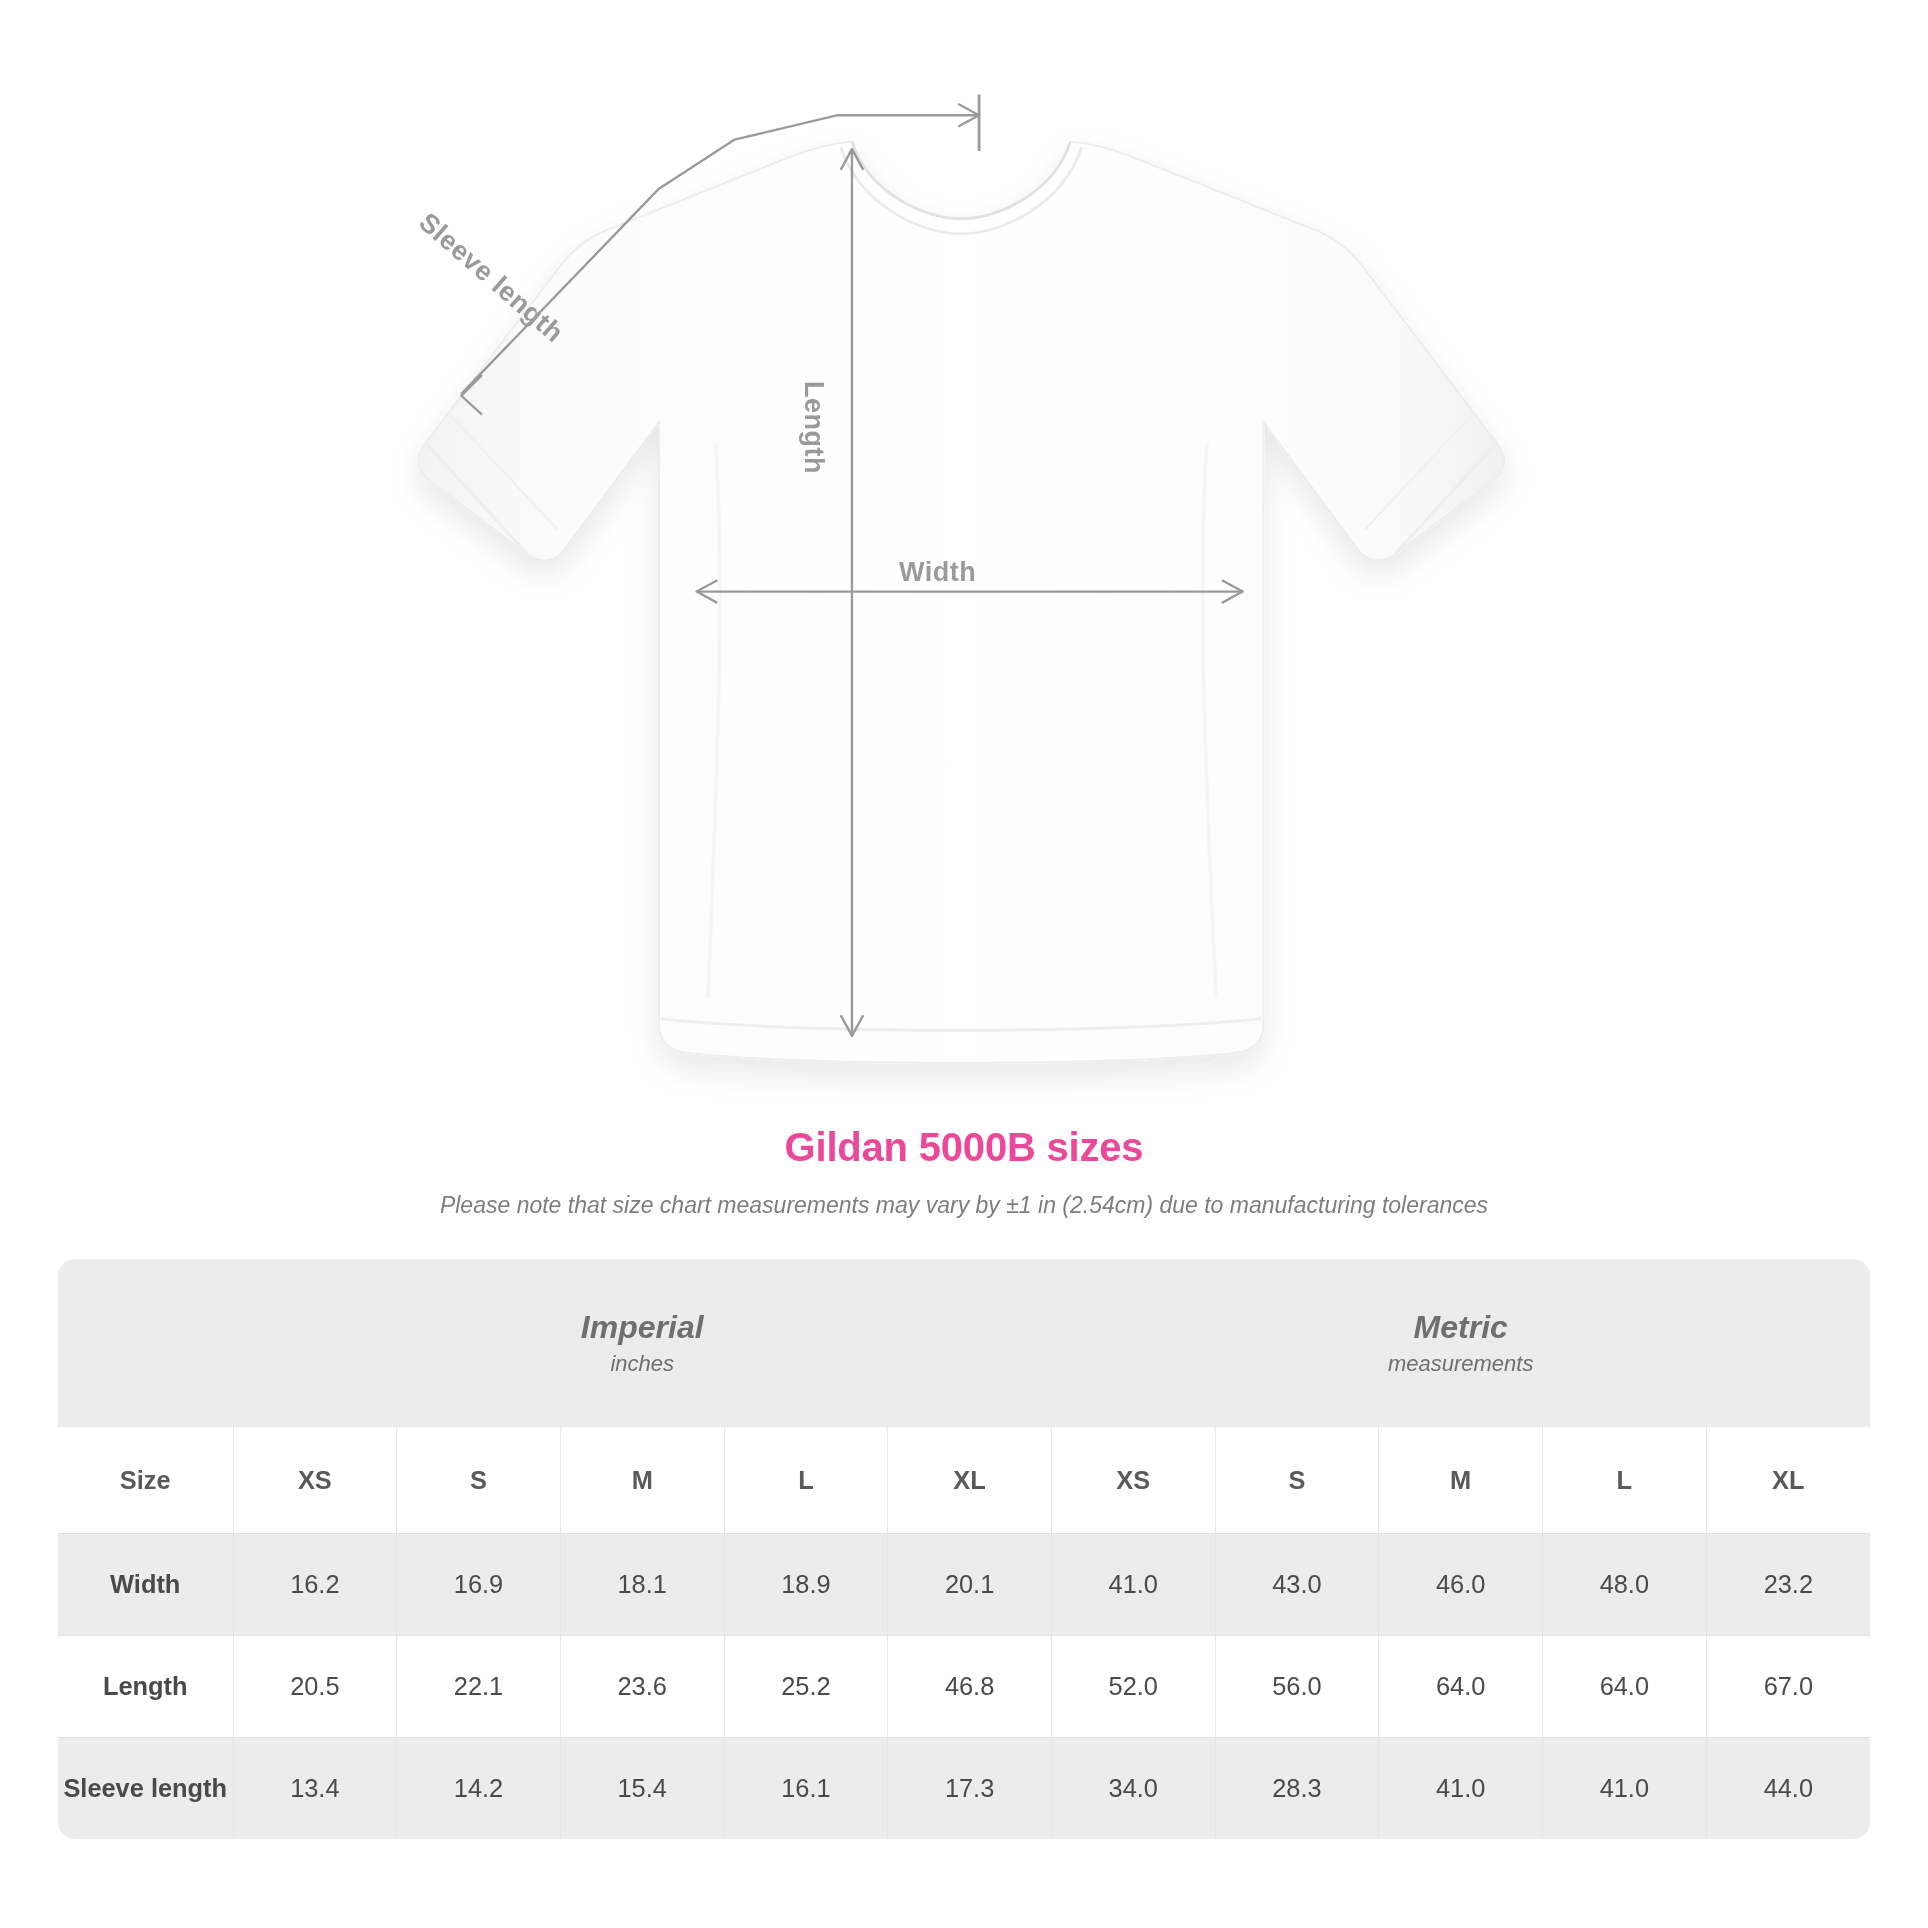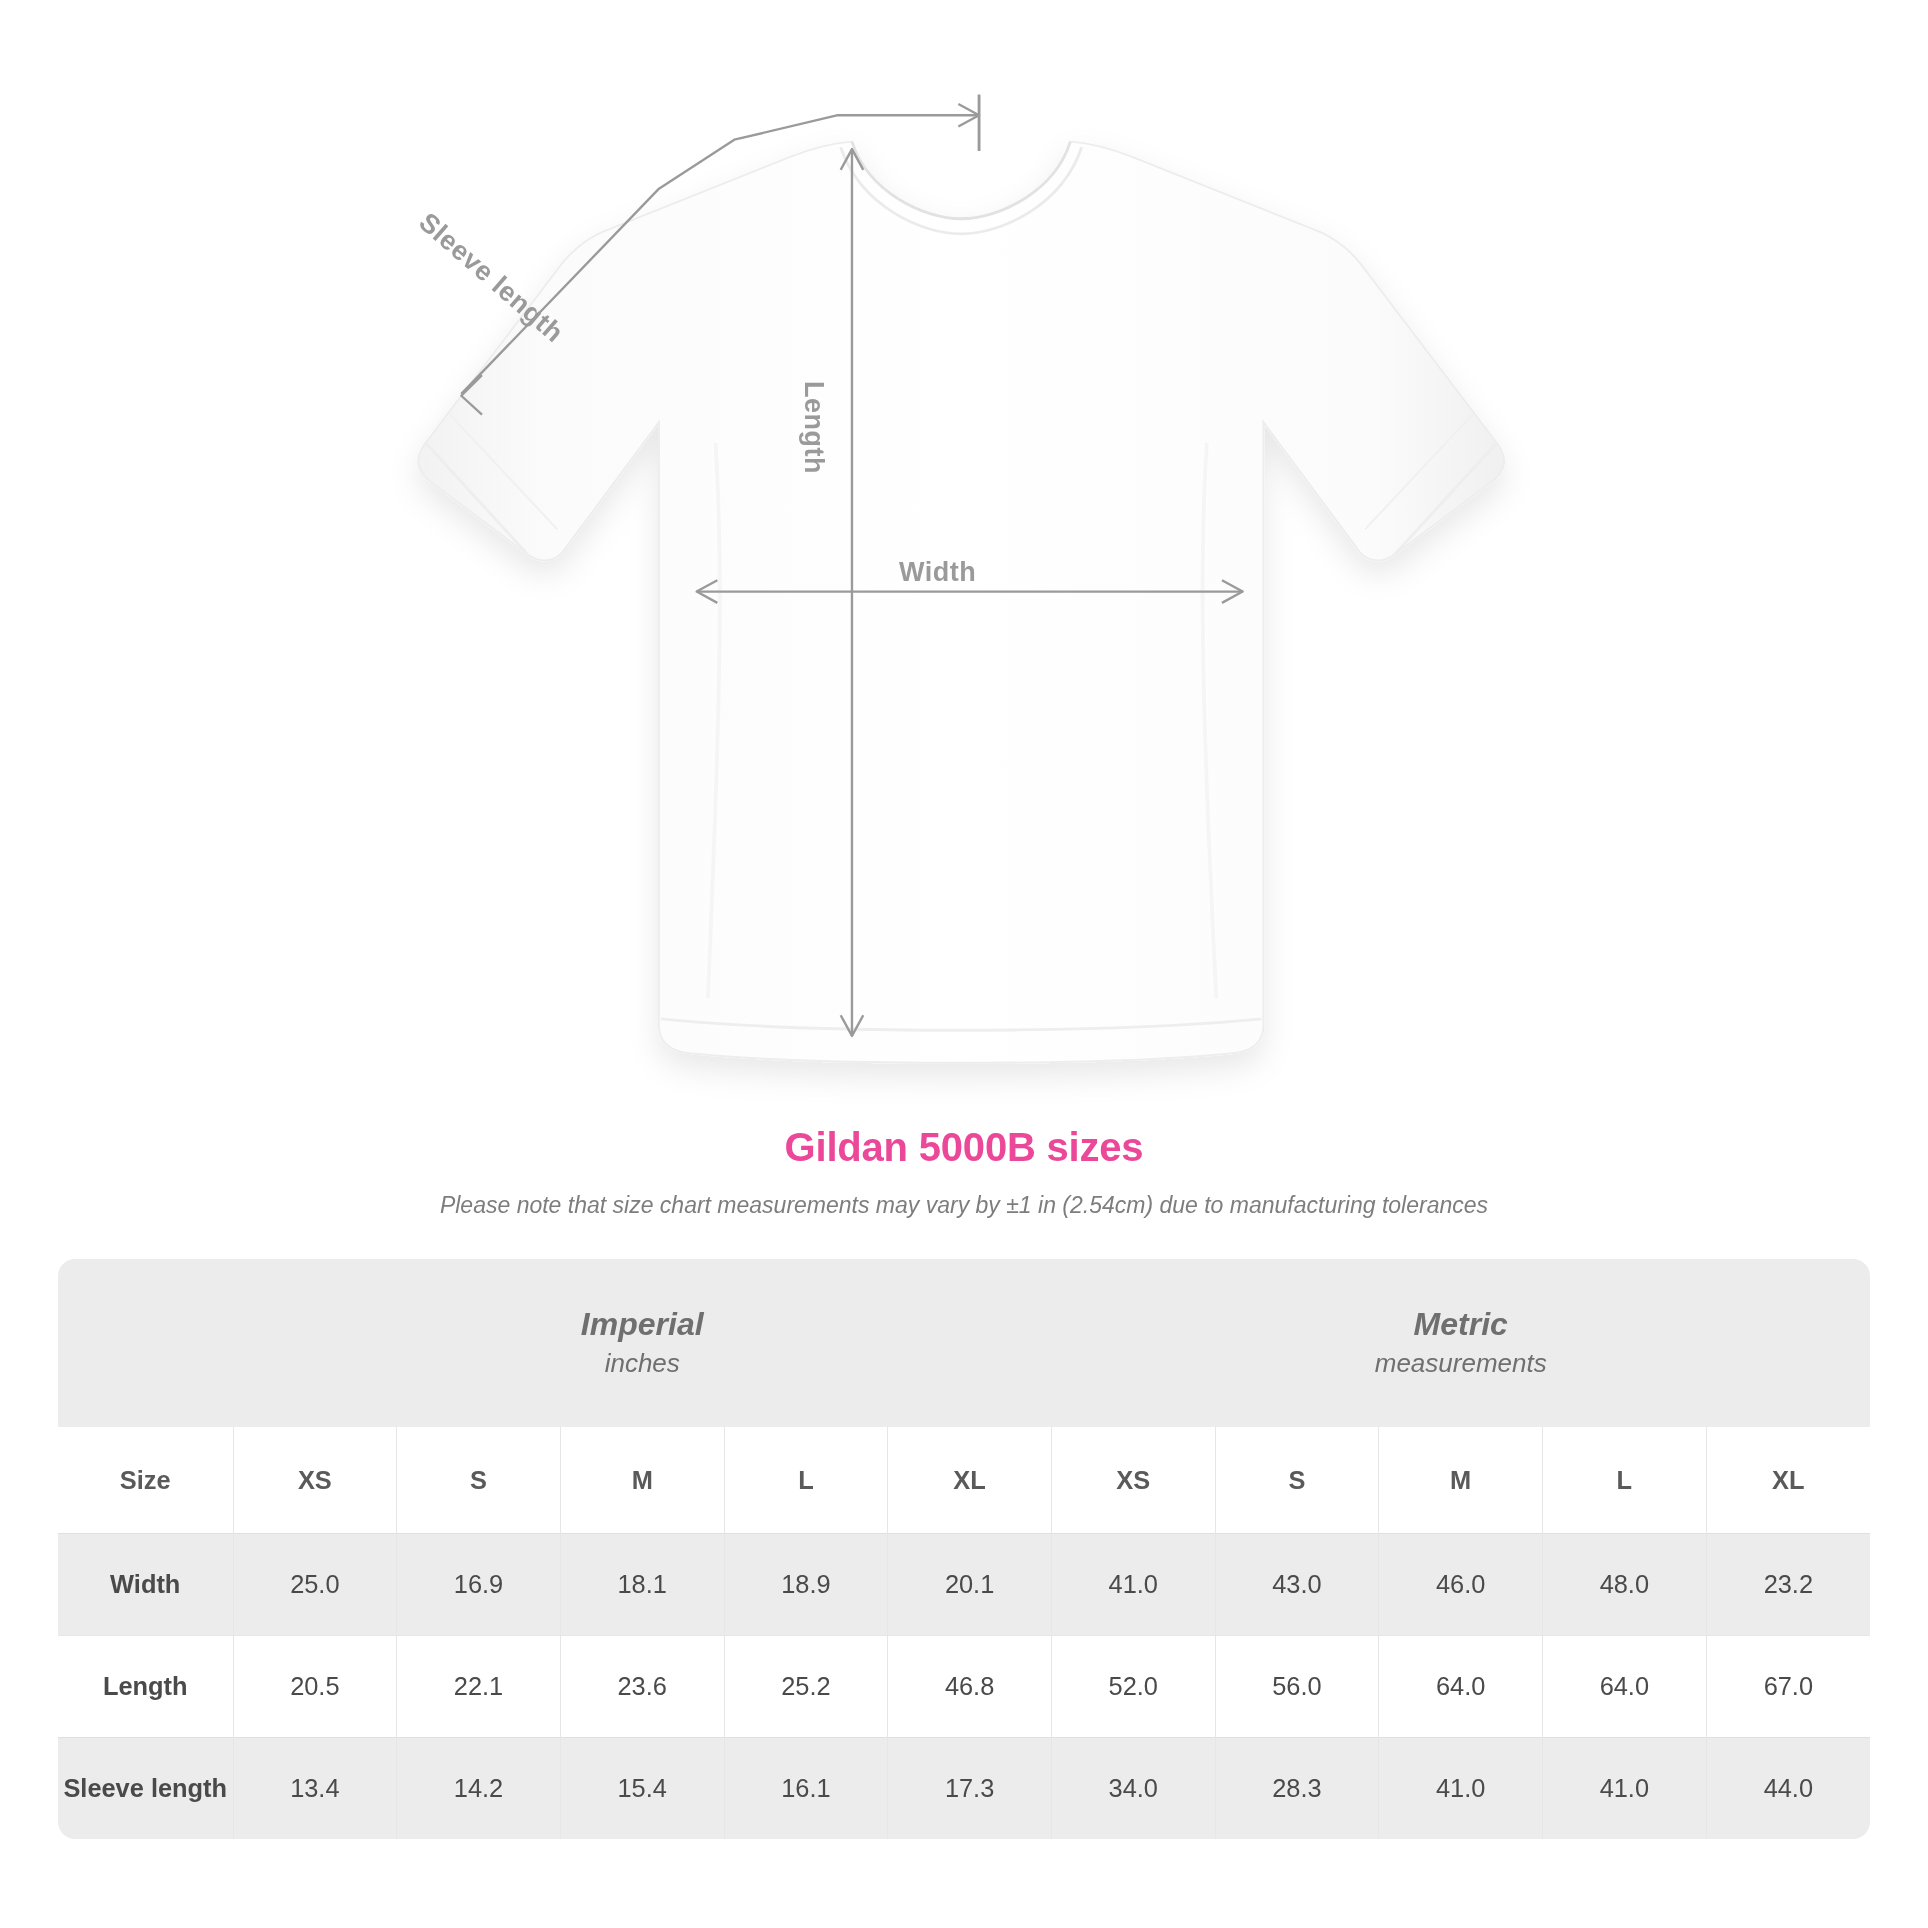--- a/index.html
+++ b/index.html
@@ -102,21 +102,21 @@
     height: 168px;
   }
   .unit-head .unit-name {
     font-size: 32px;
     font-style: italic;
     font-weight: bold;
     color: #6f6f6f;
     line-height: 1.25;
   }
   .unit-head .unit-sub {
-    font-size: 26px;
+    font-size: 22px;
     font-style: italic;
     color: #6f6f6f;
     line-height: 1.5;
   }
   .corner-cell { background: #ececec; }
 
   tr.head-row td {
     background: #ffffff;
     height: 106px;
     font-weight: bold;
@@ -272,21 +272,21 @@
           <td>XL</td>
           <td>XS</td>
           <td>S</td>
           <td>M</td>
           <td>L</td>
           <td>XL</td>
         </tr>
 
         <tr class="data-row shaded">
           <td class="rowhead">Width</td>
-          <td>25.0</td>
+          <td>16.2</td>
           <td>16.9</td>
           <td>18.1</td>
           <td>18.9</td>
           <td>20.1</td>
           <td>41.0</td>
           <td>43.0</td>
           <td>46.0</td>
           <td>48.0</td>
           <td>23.2</td>
         </tr>

